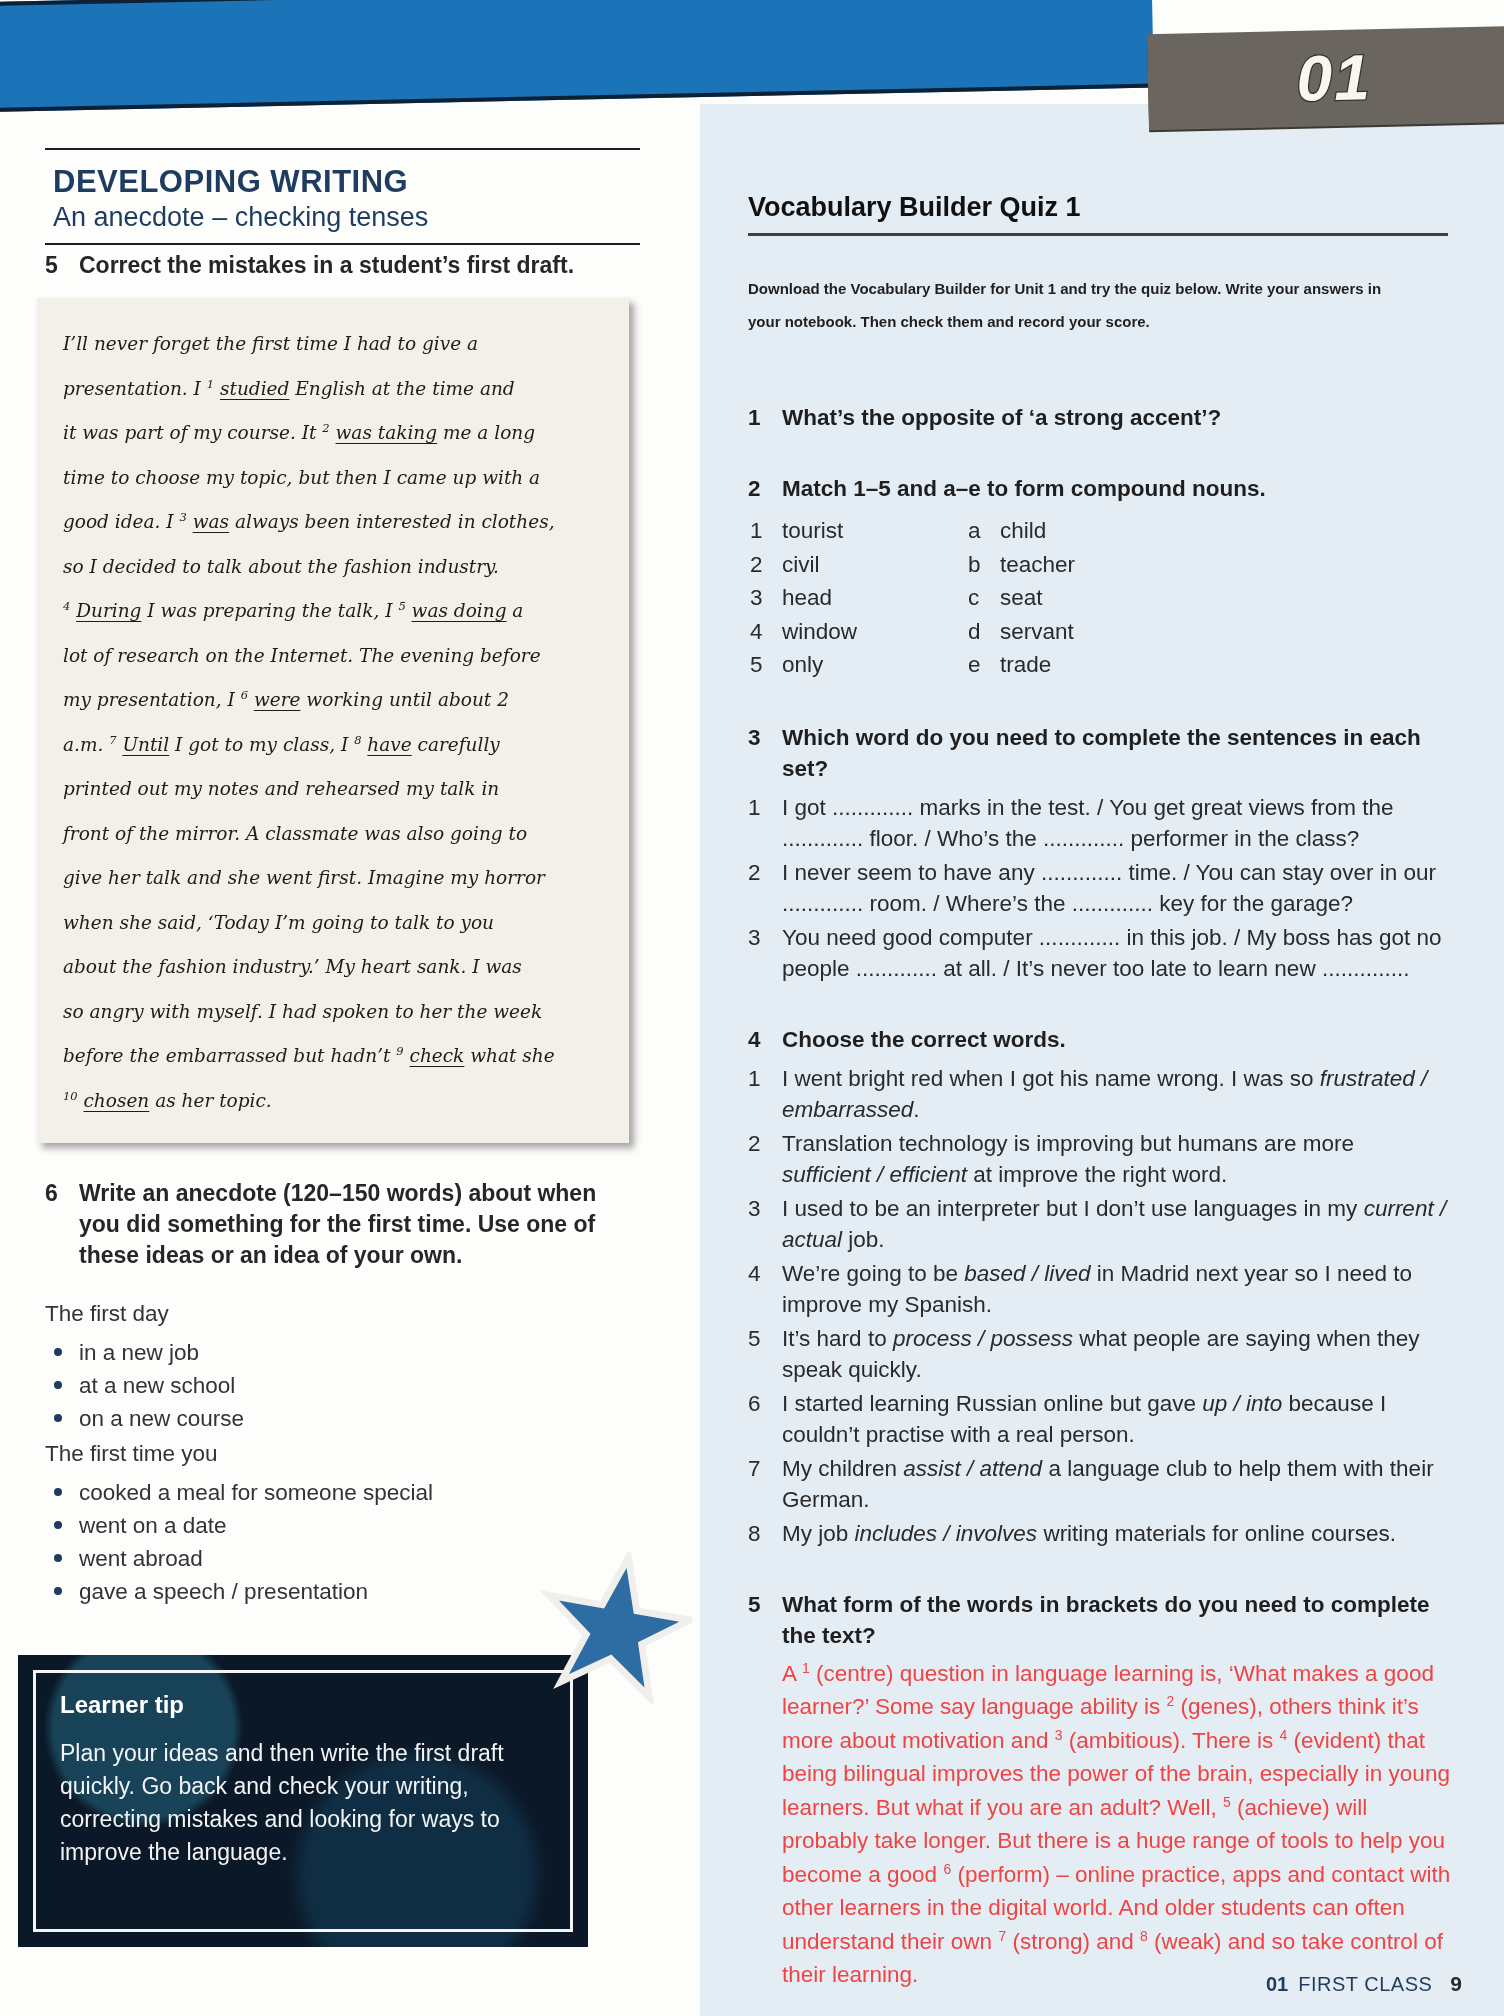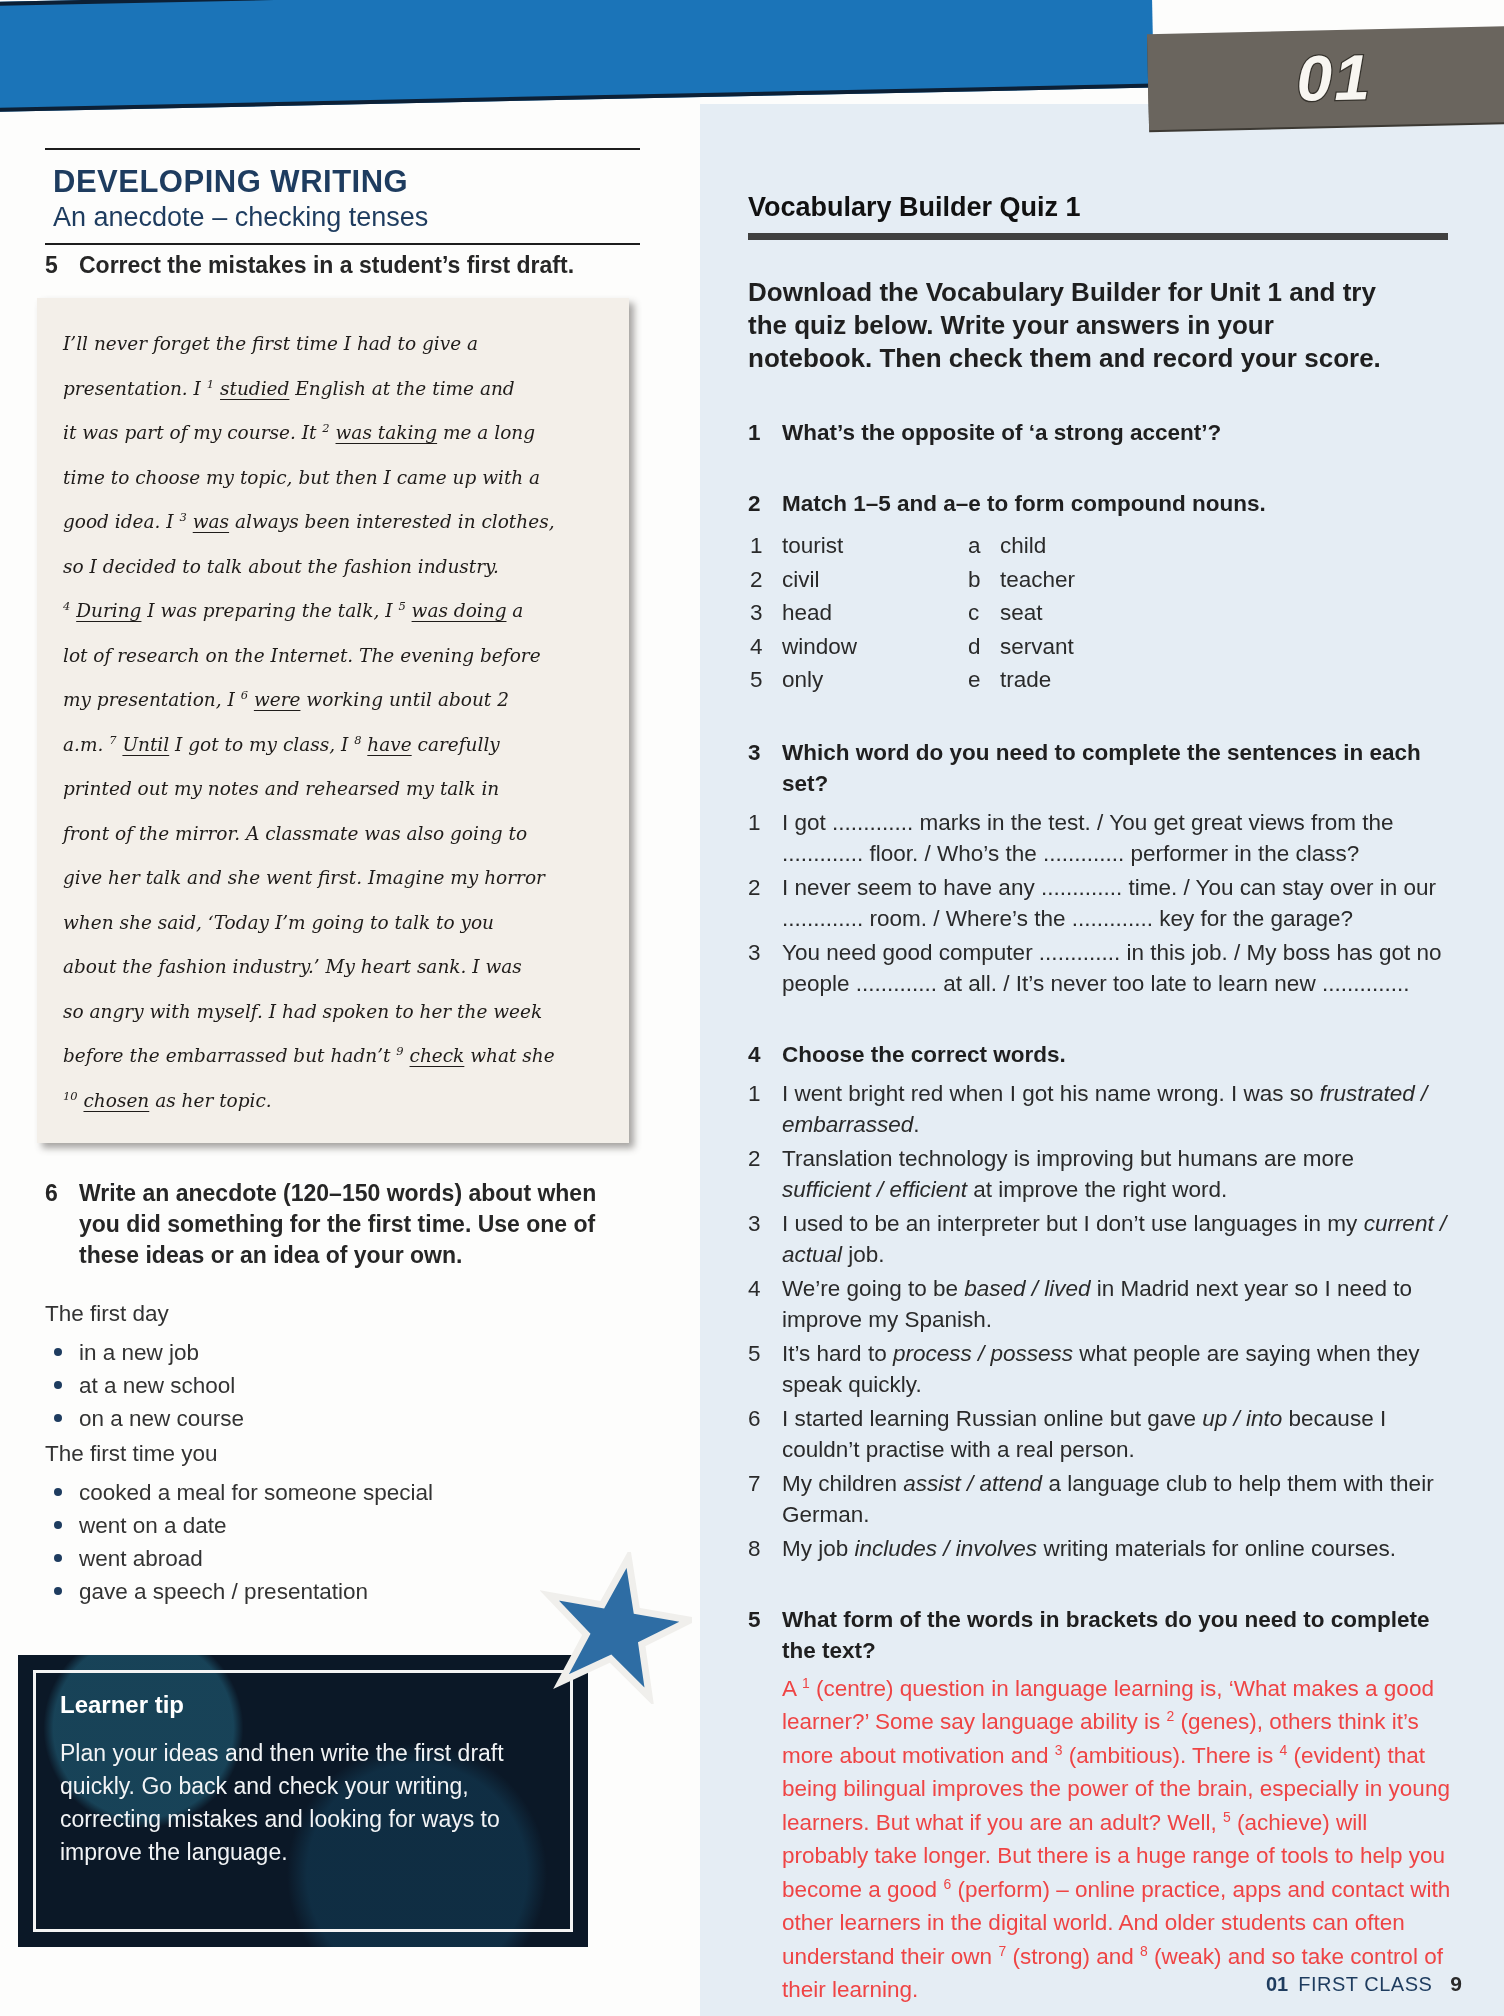--- a/index.html
+++ b/index.html
@@ -43,23 +43,23 @@
      radial-gradient(circle at 22% 25%,rgba(26,74,96,0.85) 0 90px,rgba(26,74,96,0) 100px),
      radial-gradient(circle at 70% 75%,rgba(16,48,70,0.9) 0 110px,rgba(16,48,70,0) 130px),
      #0b1827;box-sizing:border-box;}
   .tip-inner{position:absolute;left:15px;top:15px;right:15px;bottom:15px;border:3px solid #f4f4f4;
              padding:14px 24px;box-sizing:border-box;}
   .tip-title{color:#ffffff;font-weight:bold;font-size:24px;margin:4px 0 18px 0;}
   .tip-body{color:#f2f4f6;font-size:23px;line-height:33px;}
   .tip-star{position:absolute;left:522px;top:-103px;width:152px;height:152px;}
   
   .right-col{position:absolute;left:748px;top:192px;width:712px;}
-  .vb-title{font-size:27px;font-weight:bold;color:#111;padding-bottom:10px;border-bottom:7px solid #404040;
+  .vb-title{font-size:27px;font-weight:bold;color:#111;padding-bottom:10px;border-bottom:3px solid #404040;
             margin:0 0 36px 0;width:700px;}
-  .vb-intro{font-size:26px;font-weight:bold;color:#1f1f1f;line-height:33px;width:650px;margin-bottom:42px;}
+  .vb-intro{font-size:15px;font-weight:bold;color:#1f1f1f;line-height:33px;width:650px;margin-bottom:64px;}
   .q-block{margin-bottom:40px;}
   .q-head{display:flex;font-size:22.5px;font-weight:bold;color:#1f1f1f;line-height:31px;width:690px;}
   .q-head .n{width:34px;flex-shrink:0;}
   .match{display:flex;margin:10px 0 0 2px;}
   .match-col{width:218px;}
   .match-col.second{flex:1;}
   .pair{display:flex;font-size:22.5px;color:#2a2a2a;line-height:33.5px;}
   .pair .pn{width:32px;flex-shrink:0;}
   .q-items{margin-top:8px;}
   .q-item{display:flex;font-size:22.5px;color:#2a2a2a;line-height:31px;width:700px;}

